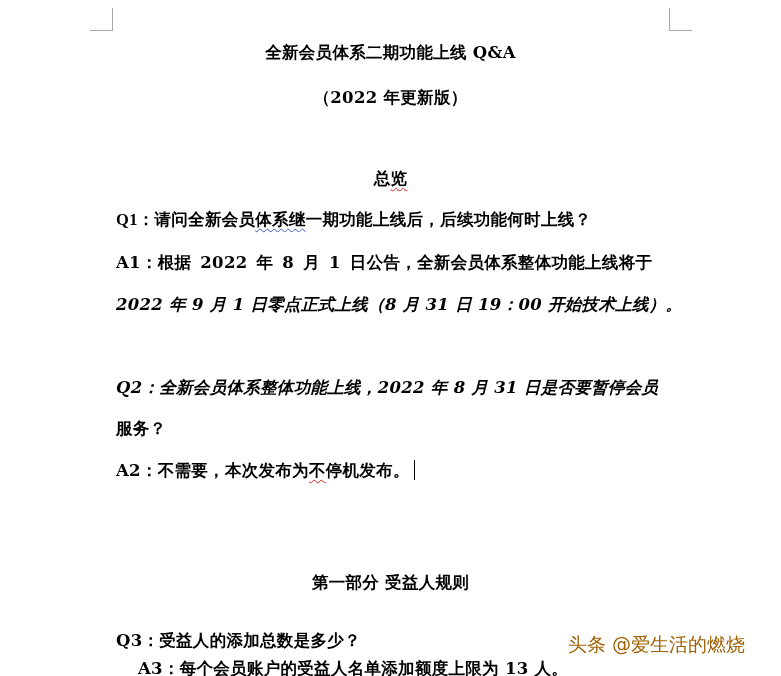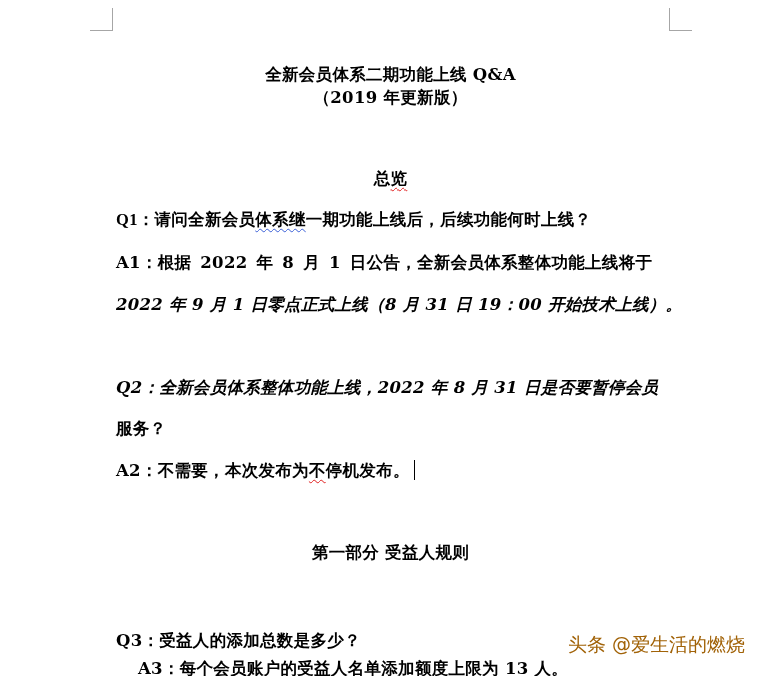--- a/index.html
+++ b/index.html
@@ -21,33 +21,33 @@
     font-size: 19px; color: #a16207; white-space: nowrap;
     text-shadow: 0 0 2px #fff, 0 0 2px #fff;
   }
 </style>
 </head>
 <body>
 
 <div class="corner corner-tl"></div>
 <div class="corner corner-tr"></div>
 
-<div class="line center" style="top:42px;margin-top:22px;">全新会员体系二期功能上线 Q&amp;A</div>
-<div class="line center" style="top:87px;">（2019 年更新版）</div>
+<div class="line center" style="top:42px;">全新会员体系二期功能上线 Q&amp;A</div>
+<div class="line center" style="top:87px;">（2022 年更新版）</div>
 
 <div class="line center" style="top:168px;"><span>总</span><span class="squig-red">览</span></div>
 
 <div class="line left" style="top:209px;font-family:Liberation Serif, serif;"><span>Q1：请问全新会员</span><span class="squig-blue">体系继</span><span>一期功能上线后，后续功能何时上线？</span></div>
 
 <div class="line left" style="top:252px; word-spacing:3px;">A1：根据 2022 年 8 月 1 日公告，全新会员体系整体功能上线将于</div>
 <div class="line left" style="top:294px;font-style:italic;">2022 年 9 月 1 日零点正式上线（8 月 31 日 19：00 开始技术上线）。</div>
 
 <div class="line left" style="top:377px;font-style:italic;">Q2：全新会员体系整体功能上线，2022 年 8 月 31 日是否要暂停会员</div>
 <div class="line left" style="top:418px;">服务？</div>
 
 <div class="line left" style="top:460px;"><span>A2：不需要，本次发布为</span><span class="squig-red">不</span><span>停机发布。</span><span class="cursor"></span></div>
 
-<div class="line center" style="top:542px;">第一部分 受益人规则</div>
+<div class="line center" style="top:572px;">第一部分 受益人规则</div>
 
 <div class="line left" style="top:584px;margin-top:46px;">Q3：受益人的添加总数是多少？</div>
 <div class="line left" style="top:658px;margin-left:22px;">A3：每个会员账户的受益人名单添加额度上限为 13 人。</div>
 
 <div class="watermark">头条 @爱生活的燃烧</div>
 
 </body></html>

